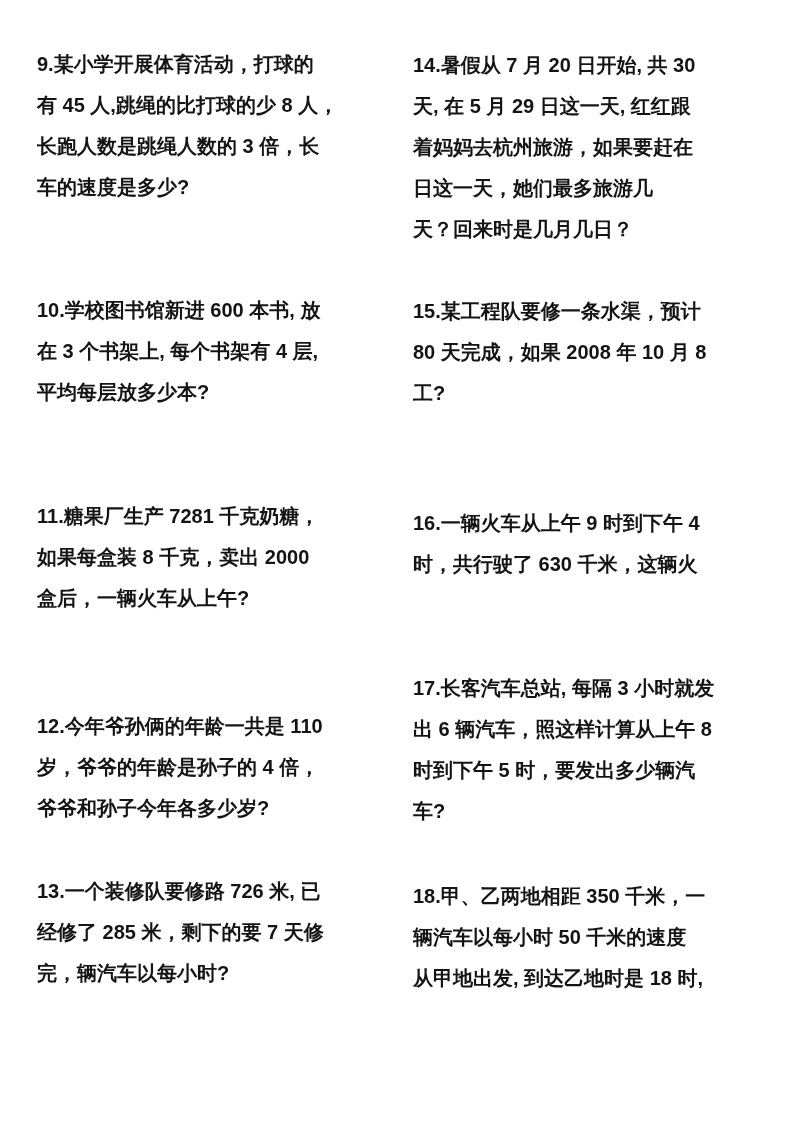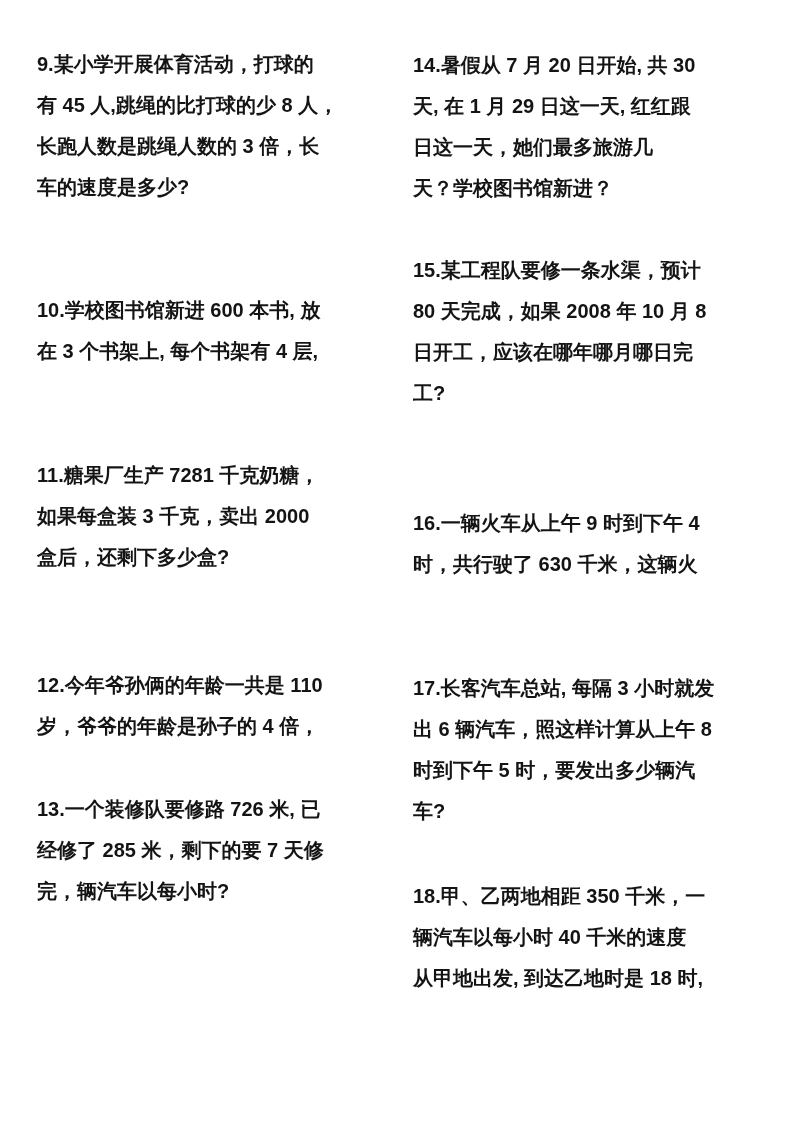--- a/index.html
+++ b/index.html
@@ -49,70 +49,72 @@
     <div class="problem mb-82">
       <div class="line">9.某小学开展体育活动，打球的</div>
       <div class="line">有 45 人,跳绳的比打球的少 8 人，</div>
       <div class="line">长跑人数是跳绳人数的 3 倍，长</div>
       <div class="line">车的速度是多少?</div>
     </div>
 
     <div class="problem mb-83">
       <div class="line">10.学校图书馆新进 600 本书, 放</div>
       <div class="line">在 3 个书架上, 每个书架有 4 层,</div>
+      <div class="line">平均每层放多少本?</div>
     </div>
 
     <div class="problem mb-87">
       <div class="line">11.糖果厂生产 7281 千克奶糖，</div>
-      <div class="line">如果每盒装 3 千克，卖出 2000</div>
-      <div class="line">盒后，还剩下多少盒?</div>
+      <div class="line">如果每盒装 8 千克，卖出 2000</div>
+      <div class="line">盒后，一辆火车从上午?</div>
     </div>
 
     <div class="problem mb-42">
       <div class="line">12.今年爷孙俩的年龄一共是 110</div>
       <div class="line">岁，爷爷的年龄是孙子的 4 倍，</div>
+      <div class="line">爷爷和孙子今年各多少岁?</div>
     </div>
 
     <div class="problem">
       <div class="line">13.一个装修队要修路 726 米, 已</div>
       <div class="line">经修了 285 米，剩下的要 7 天修</div>
       <div class="line">完，辆汽车以每小时?</div>
     </div>
 
   </div>
 
   <div class="col col-right">
 
     <div class="problem mb-41">
       <div class="line">14.暑假从 7 月 20 日开始, 共 30</div>
-      <div class="line">天, 在 1 月 29 日这一天, 红红跟</div>
+      <div class="line">天, 在 5 月 29 日这一天, 红红跟</div>
+      <div class="line">着妈妈去杭州旅游，如果要赶在</div>
       <div class="line">日这一天，她们最多旅游几</div>
-      <div class="line">天？学校图书馆新进？</div>
+      <div class="line">天？回来时是几月几日？</div>
     </div>
 
     <div class="problem mb-89">
       <div class="line">15.某工程队要修一条水渠，预计</div>
       <div class="line">80 天完成，如果 2008 年 10 月 8</div>
-      <div class="line">日开工，应该在哪年哪月哪日完</div>
       <div class="line">工?</div>
     </div>
 
     <div class="problem mb-83">
       <div class="line">16.一辆火车从上午 9 时到下午 4</div>
       <div class="line">时，共行驶了 630 千米，这辆火</div>
     </div>
 
     <div class="problem mb-44">
       <div class="line">17.长客汽车总站, 每隔 3 小时就发</div>
       <div class="line">出 6 辆汽车，照这样计算从上午 8</div>
       <div class="line">时到下午 5 时，要发出多少辆汽</div>
       <div class="line">车?</div>
     </div>
 
     <div class="problem">
       <div class="line">18.甲、乙两地相距 350 千米，一</div>
-      <div class="line">辆汽车以每小时 40 千米的速度</div>
+      <div class="line">辆汽车以每小时 50 千米的速度</div>
       <div class="line">从甲地出发, 到达乙地时是 18 时,</div>
     </div>
 
   </div>
 
 </div>
 
 </body></html>

